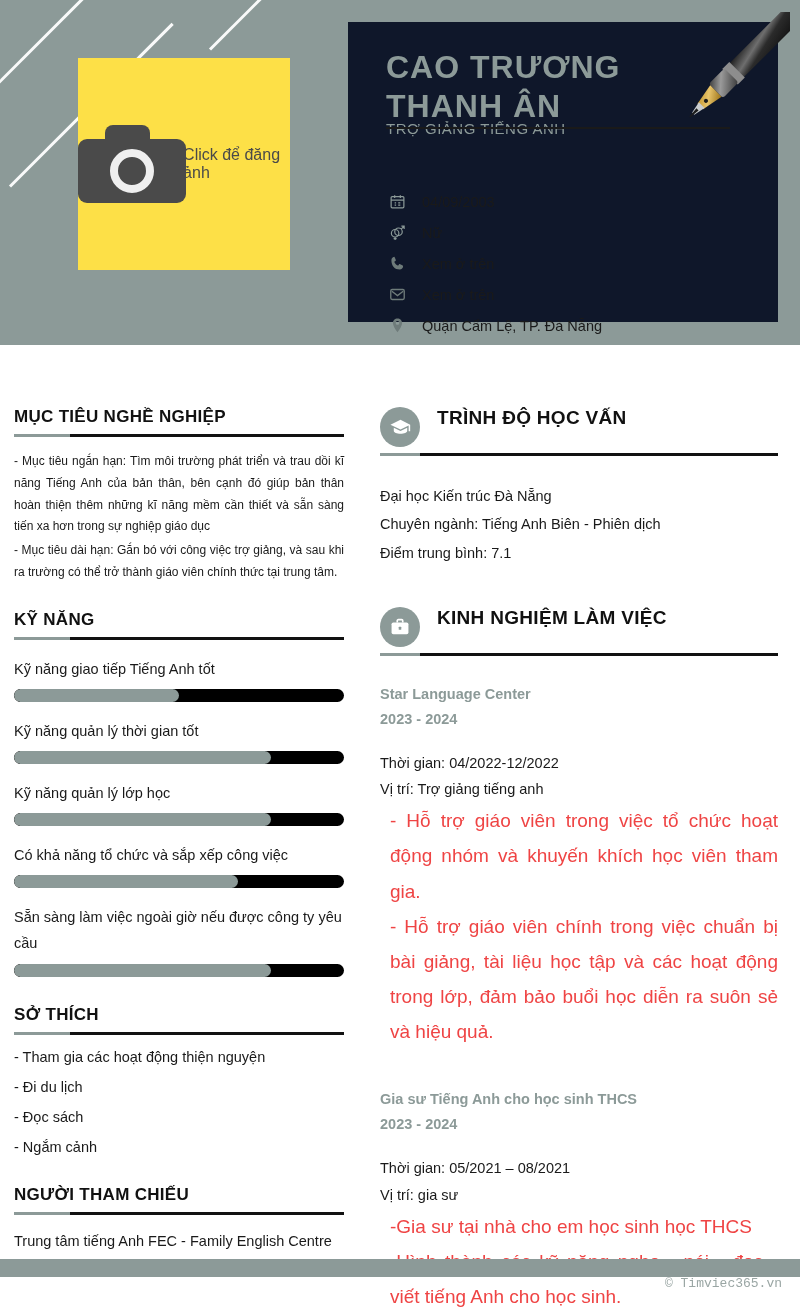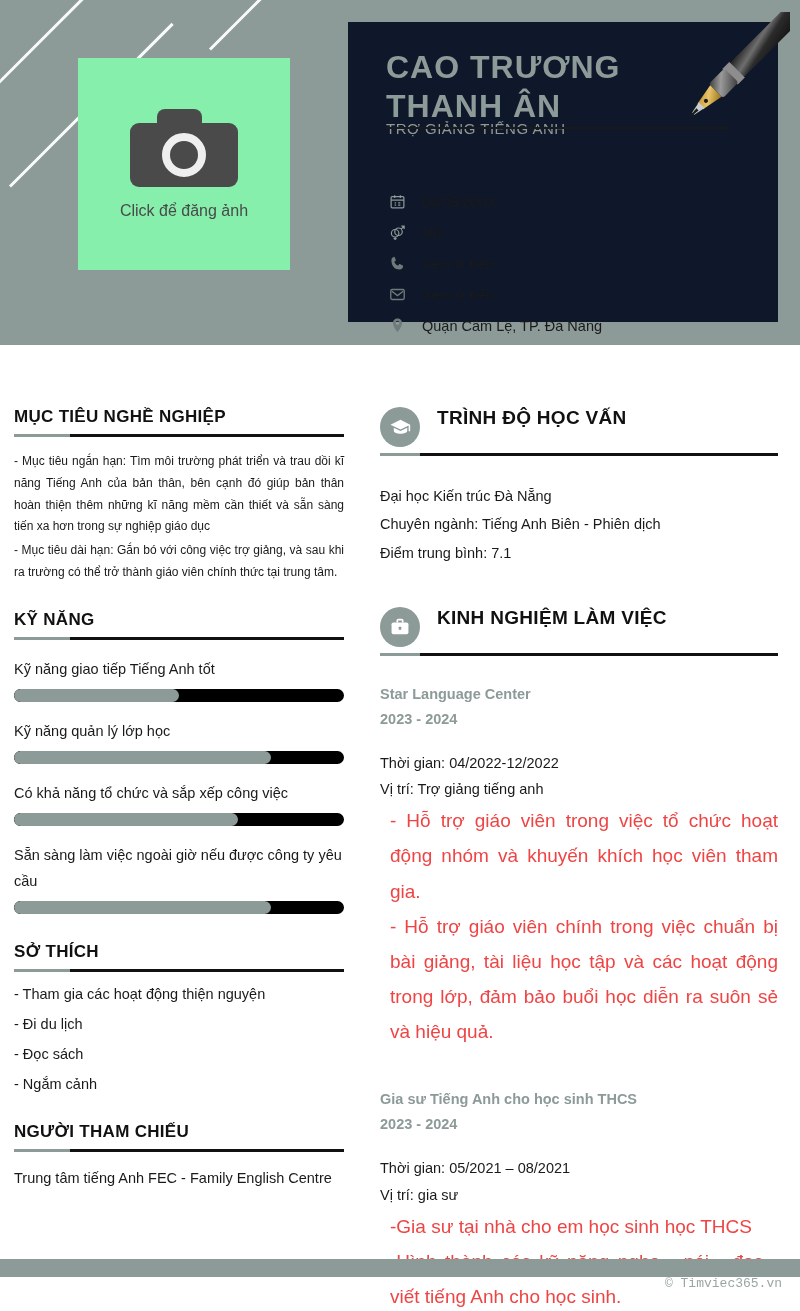--- a/index.html
+++ b/index.html
@@ -26,22 +26,22 @@
     opacity: .95;
   }
   .diag-a { width: 250px; left: -45px; top: 125px; transform: rotate(-45deg); }
   .diag-b { width: 230px; left: 10px; top: 185px; transform: rotate(-45deg); }
   .diag-c { width: 120px; left: 210px; top: 48px;  transform: rotate(-45deg); }
 
   .photo-box {
     position: absolute;
     left: 78px; top: 58px;
     width: 212px; height: 212px;
-    background: #86efac;
-    display: flex; flex-direction: column;
+    background: #fde047;
+    display: flex; flex-direction: row;
     align-items: center; justify-content: center;
     gap: 15px;
     cursor: pointer;
     z-index: 3;
   }
   .cam-icon { width: 108px; height: 78px; position: relative; }
   .cam-body {
     position: absolute; left: 0; bottom: 0;
     width: 108px; height: 64px;
     background: #4a4a4a; border-radius: 9px;
@@ -306,20 +306,26 @@
           <div class="rule-dark"></div>
       </div>
 
       <div class="skill">
         <div class="skill-name">Kỹ năng giao tiếp Tiếng Anh tốt</div>
         <div class="bar">
           <div class="bar-fill" style="width: 50%;"></div>
         </div>
       </div>
       <div class="skill">
+        <div class="skill-name">Kỹ năng quản lý thời gian tốt</div>
+        <div class="bar">
+          <div class="bar-fill" style="width: 78%;"></div>
+        </div>
+      </div>
+      <div class="skill">
         <div class="skill-name">Kỹ năng quản lý lớp học</div>
         <div class="bar">
           <div class="bar-fill" style="width: 78%;"></div>
         </div>
       </div>
       <div class="skill">
         <div class="skill-name">Có khả năng tổ chức và sắp xếp công việc</div>
         <div class="bar">
           <div class="bar-fill" style="width: 68%;"></div>
         </div>

